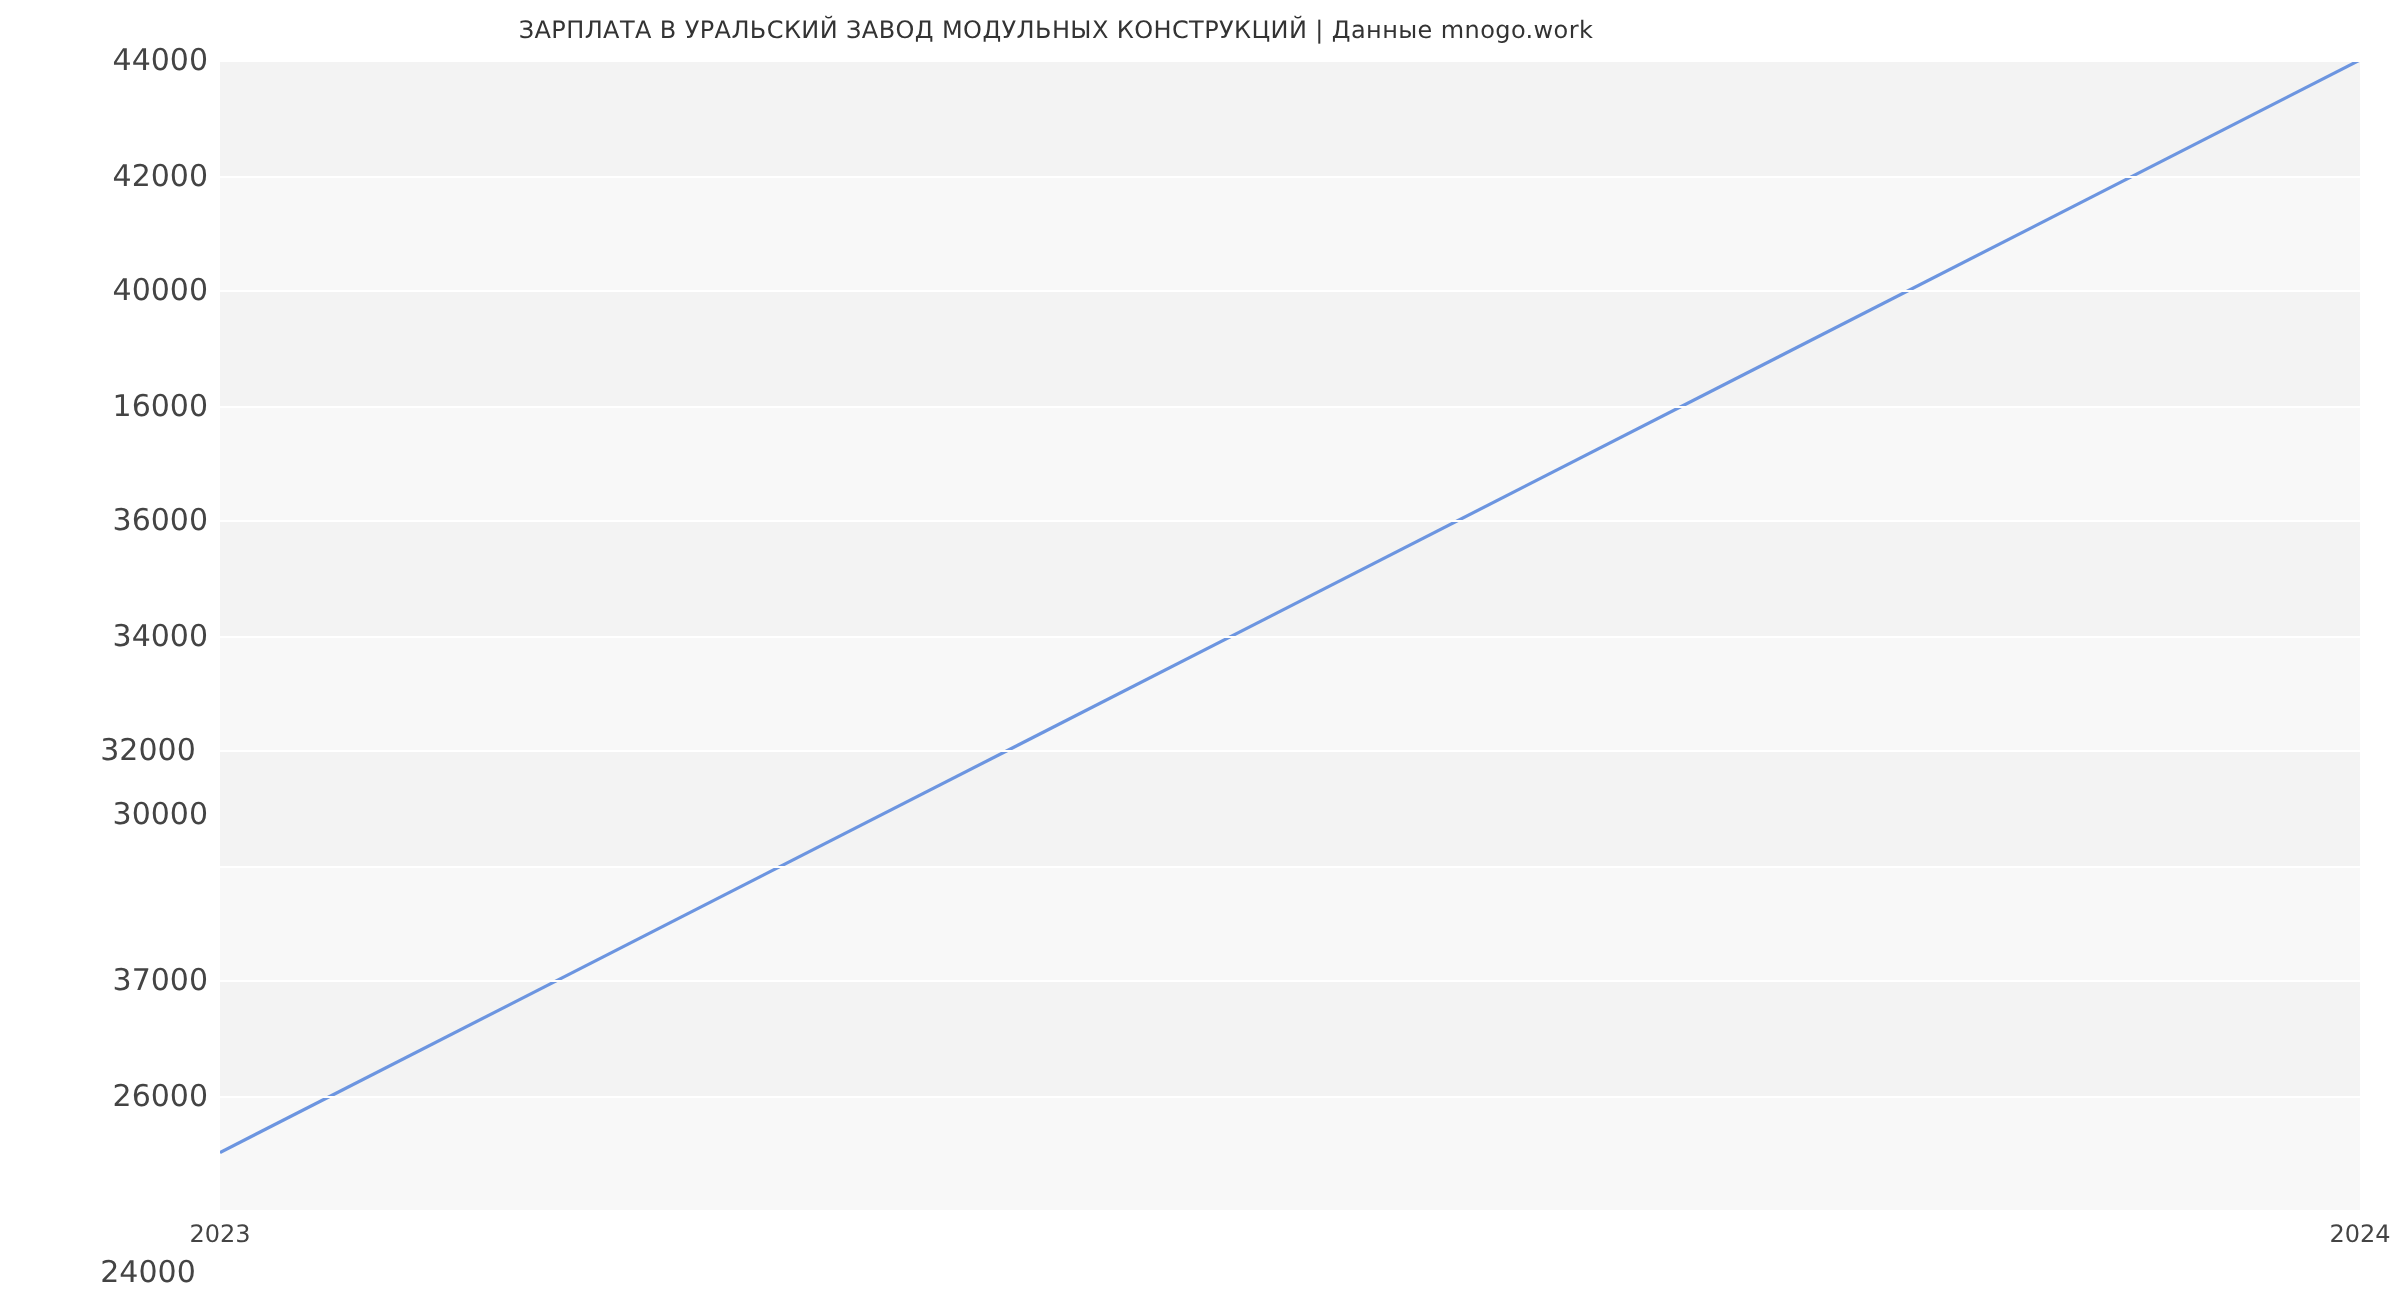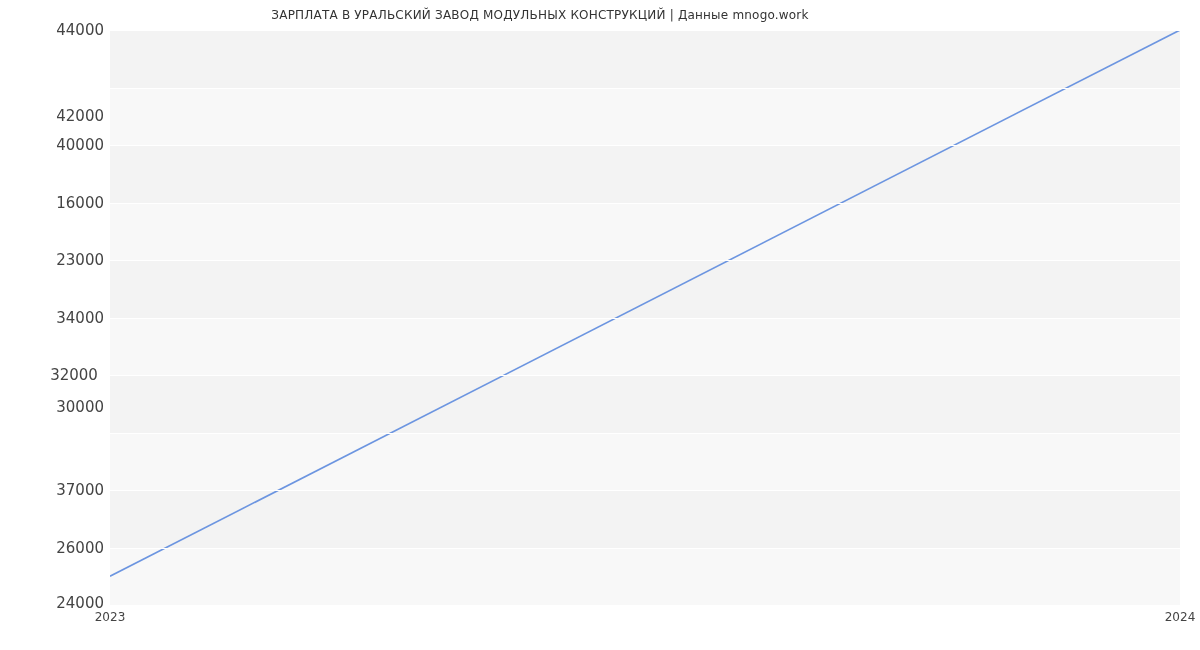--- a/index.html
+++ b/index.html
@@ -13,21 +13,21 @@
     color: #333;
   }
   .chart-wrap {
     position: relative;
     width: 1200px;
     height: 650px;
   }
   .title {
     position: absolute;
     top: 8px;
-    left: 16px;
+    left: 4px;
     width: 1048px;
     text-align: center;
     font-size: 12px;
     color: #333;
     letter-spacing: 0.2px;
   }
   .plot {
     position: absolute;
     left: 110px;
     top: 30px;
@@ -95,26 +95,26 @@
       <div class="grid-line" style="top: 402.5px;"></div>
       <div class="grid-line" style="top: 345px;"></div>
       <div class="grid-line" style="top: 287.5px;"></div>
       <div class="grid-line" style="top: 230px;"></div>
       <div class="grid-line" style="top: 172.5px;"></div>
       <div class="grid-line" style="top: 115px;"></div>
       <div class="grid-line" style="top: 57.5px;"></div>
       <div class="grid-line" style="top: 0px;"></div>
     </div>
 
-<div class="y-tick" style="top: 603px;">24000</div>
+<div class="y-tick" style="top: 636px; text-align: center;">24000</div>
     <div class="y-tick" style="top: 547.5px;">26000</div>
     <div class="y-tick" style="top: 490px;">37000</div>
     <div class="y-tick" style="top: 407px;">30000</div>
     <div class="y-tick" style="top: 375px; text-align: center;">32000</div>
     <div class="y-tick" style="top: 317.5px;">34000</div>
-    <div class="y-tick" style="top: 260px;">23000</div>
+    <div class="y-tick" style="top: 260px;">36000</div>
     <div class="y-tick" style="top: 202.5px;">16000</div>
     <div class="y-tick" style="top: 145px;">40000</div>
-    <div class="y-tick" style="top: 87.5px; margin-top: 28px;">42000</div>
+    <div class="y-tick" style="top: 87.5px;">42000</div>
     <div class="y-tick" style="top: 30px;">44000</div>
     <div class="x-tick" style="left: 110px;">2023</div>
     <div class="x-tick" style="left: 1180px;">2024</div>
   </div>
 
 </body></html>

